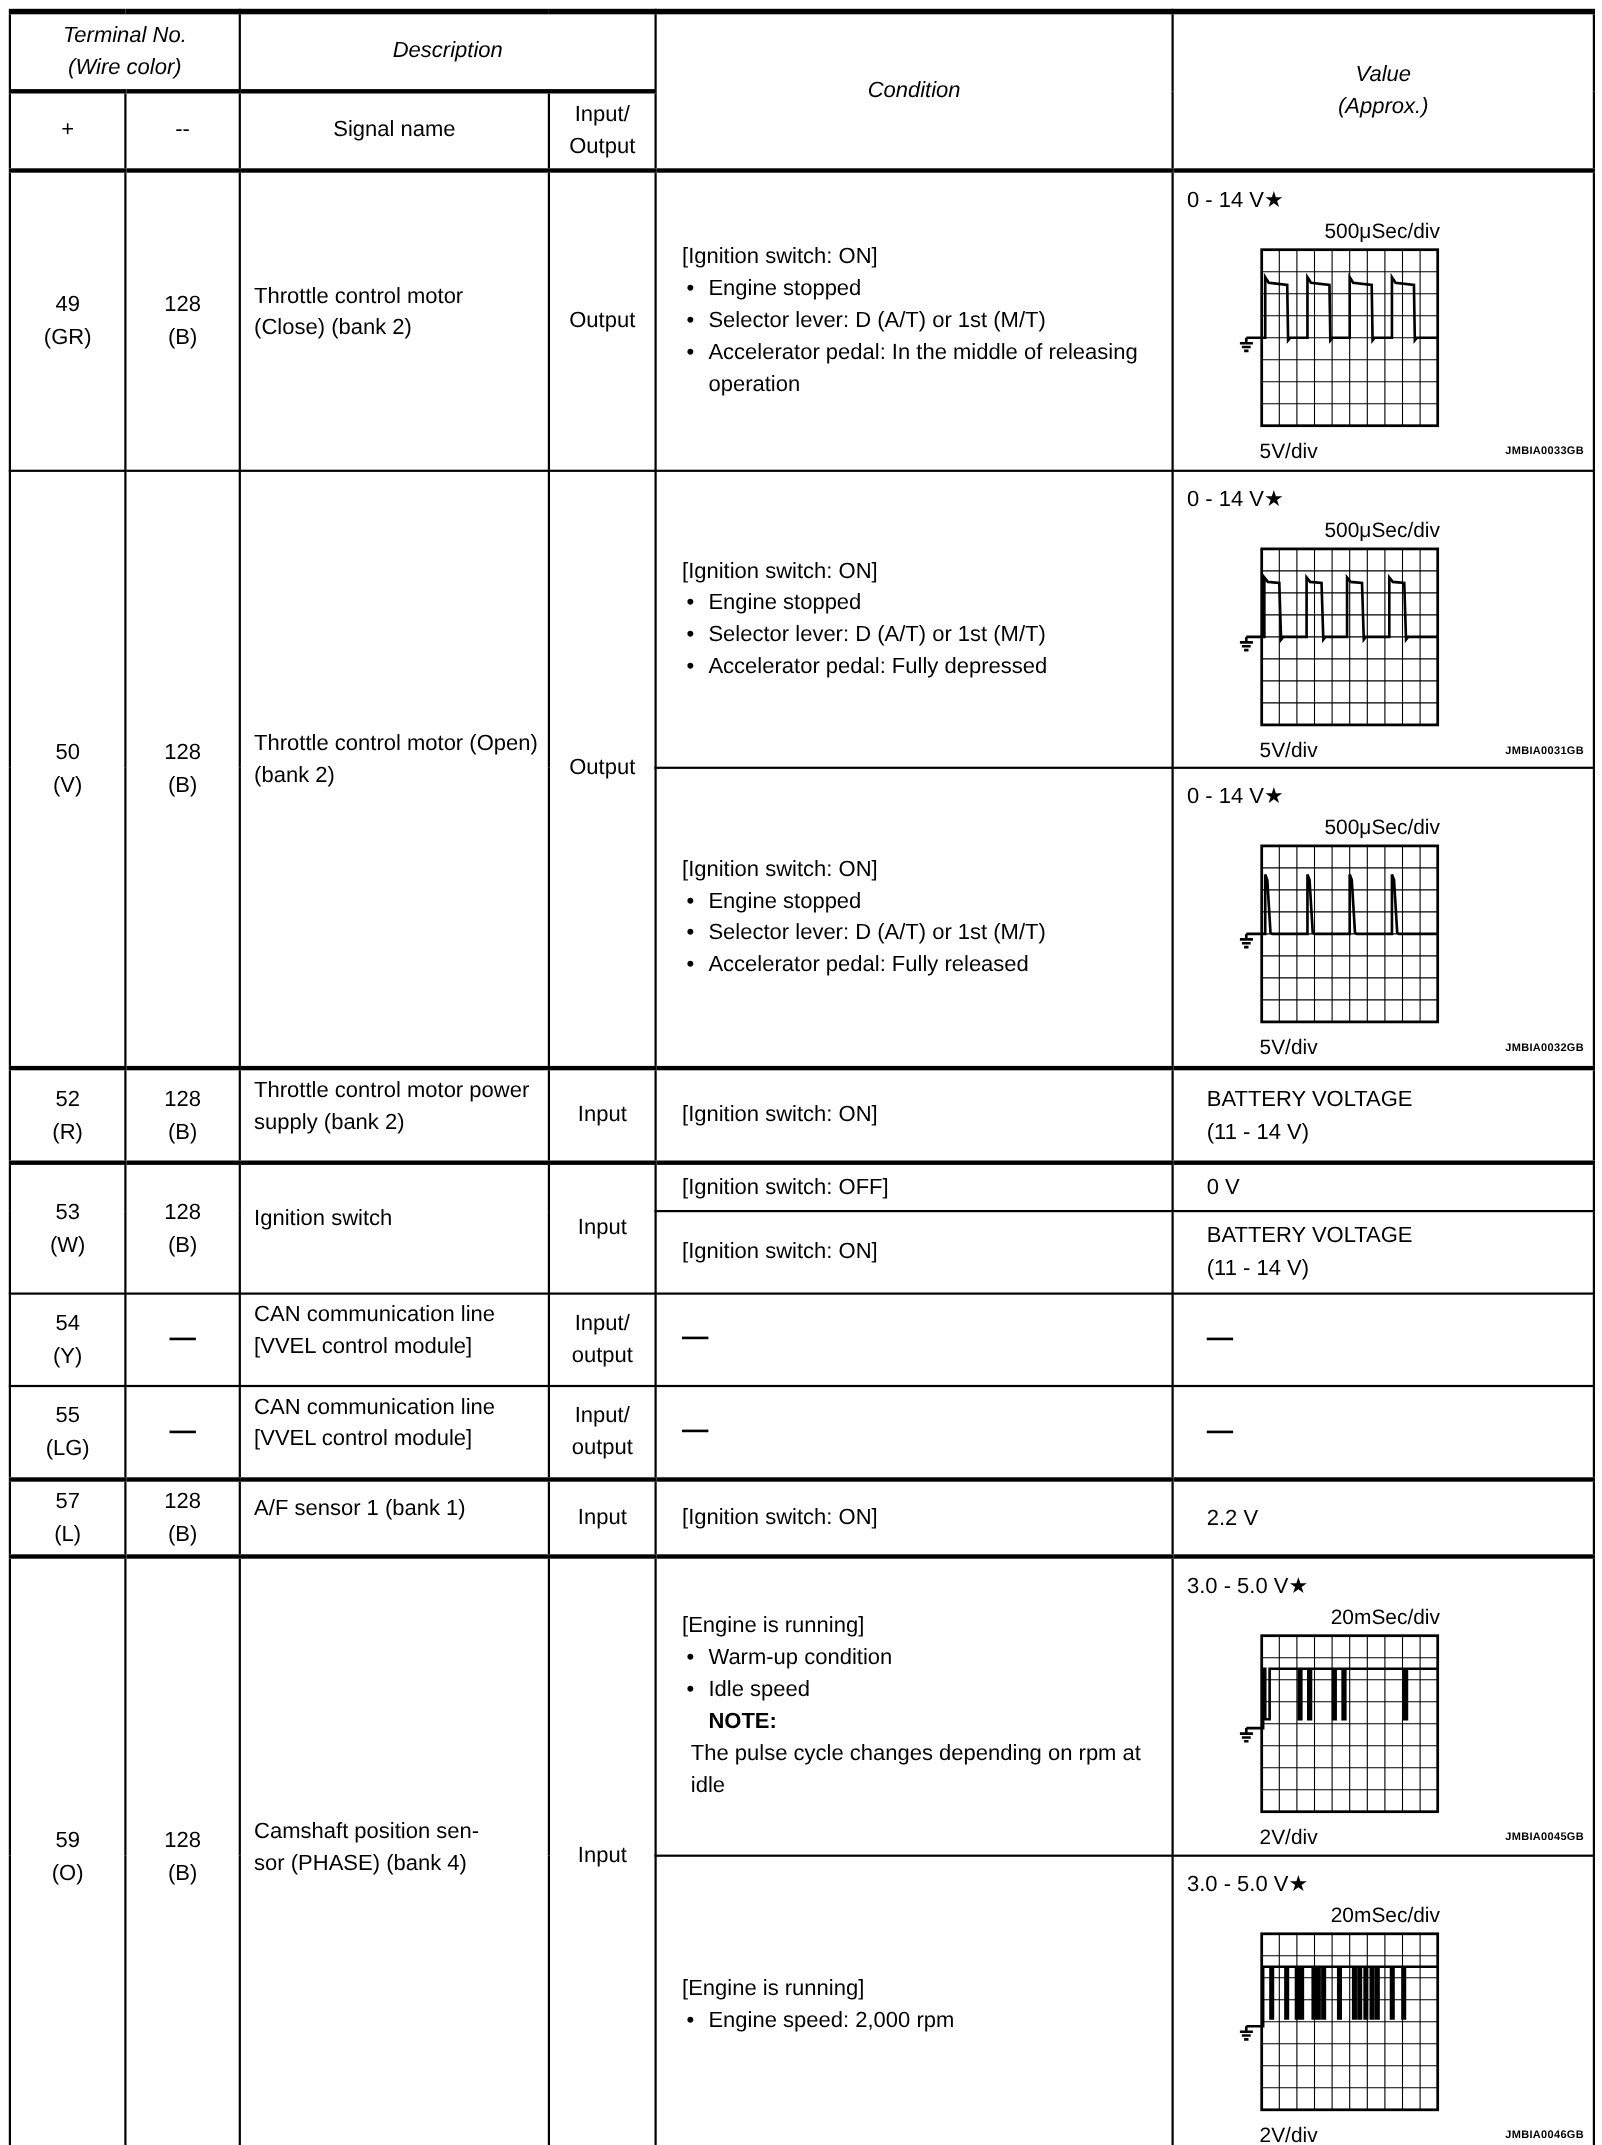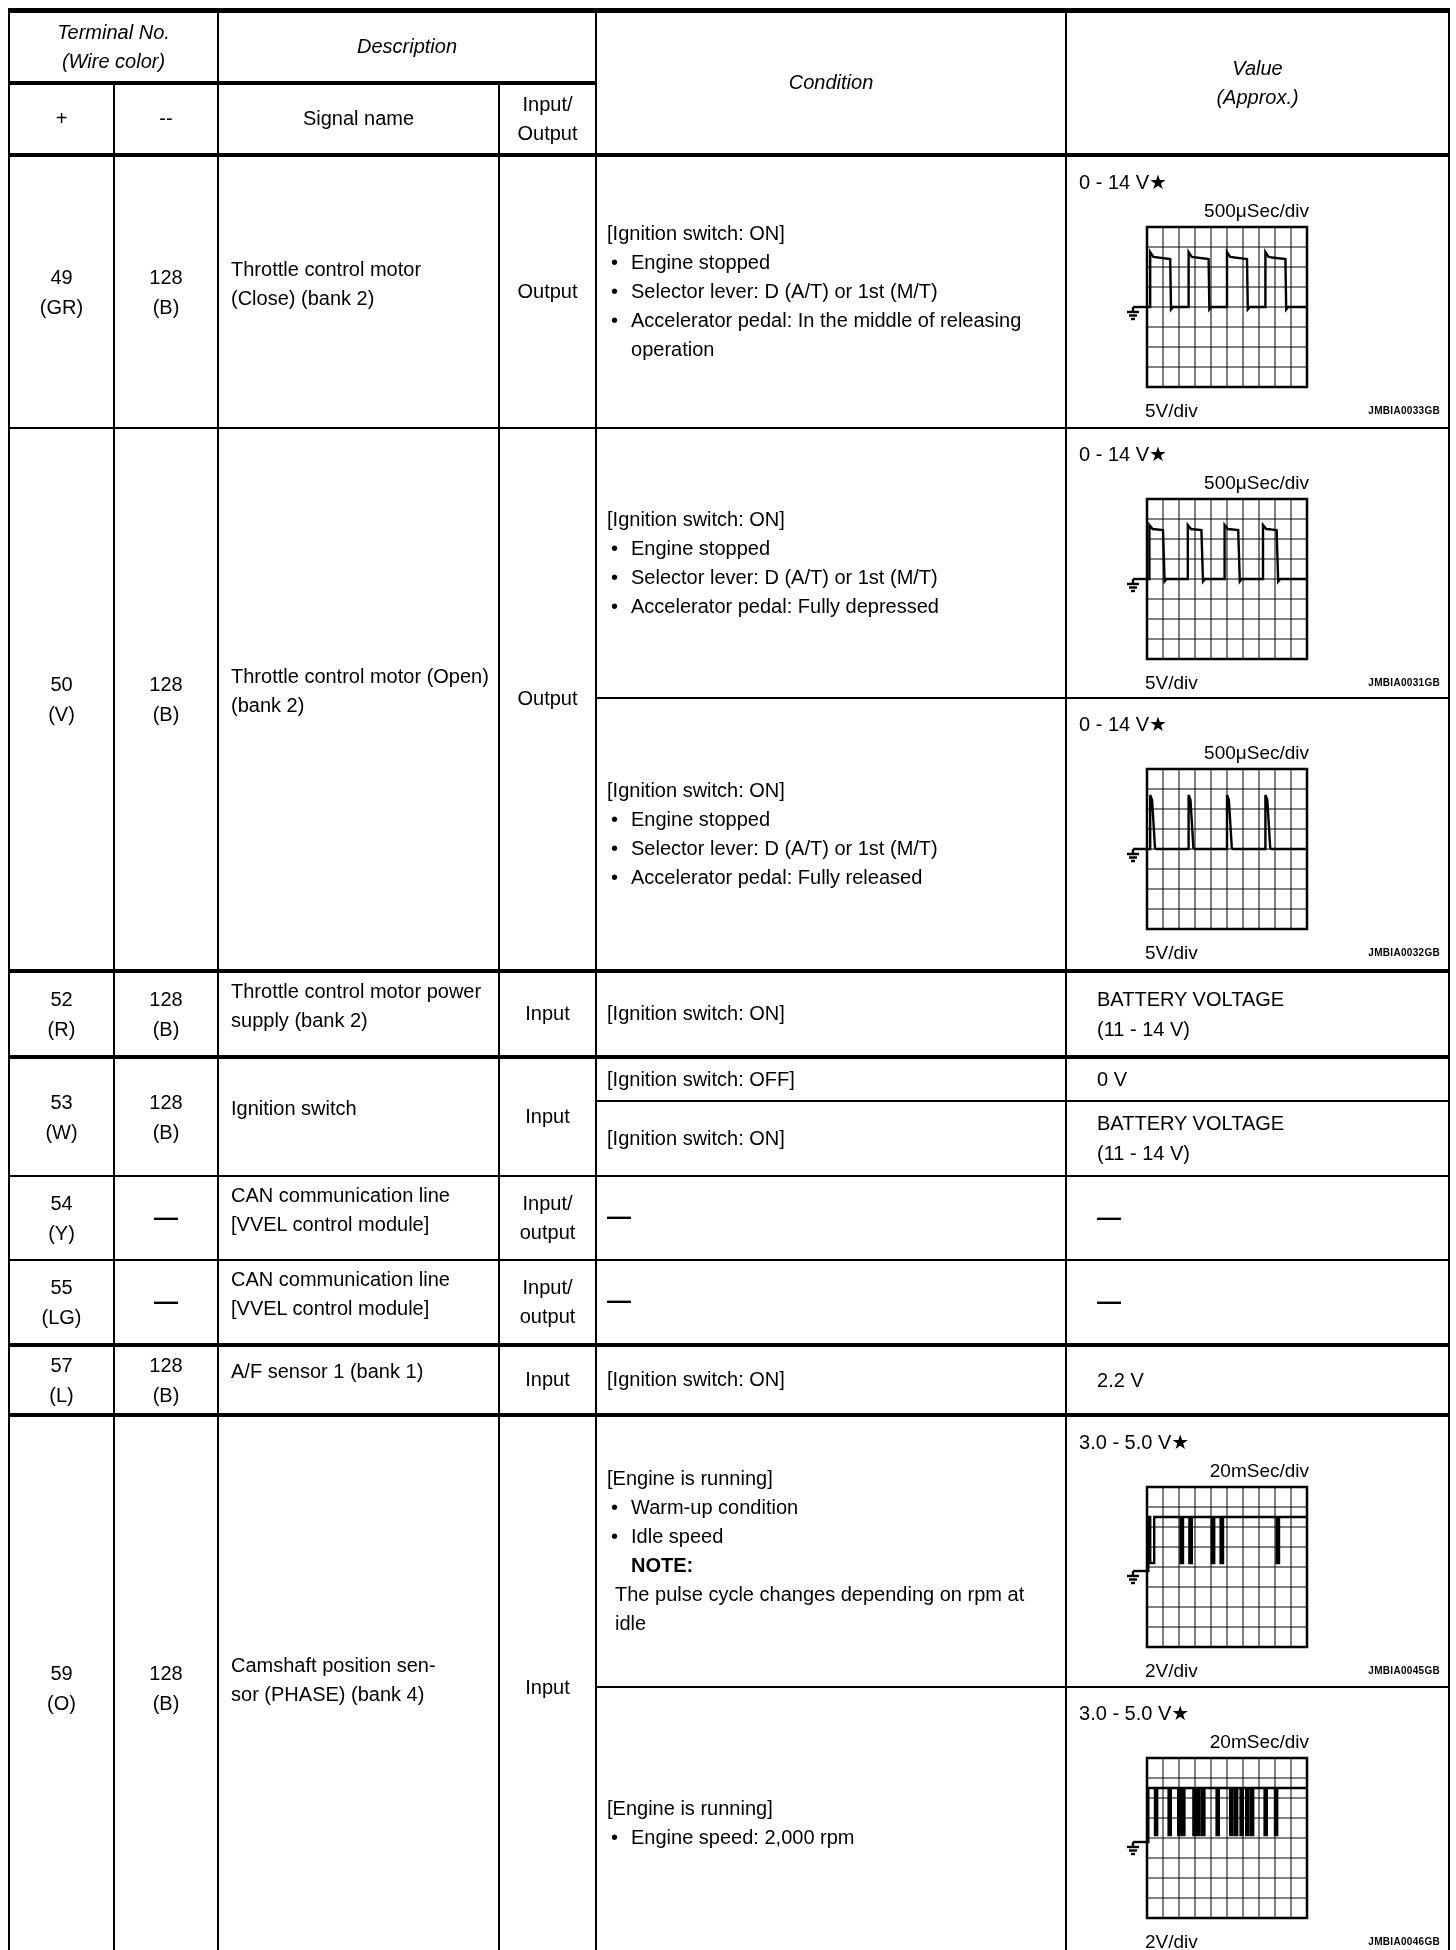--- a/index.html
+++ b/index.html
@@ -13,21 +13,21 @@
   tr.r49{height:273px;} tr.r50a{height:265px;} tr.r50b{height:273px;}
   tr.r52{height:74px;} tr.r53a{height:41px;} tr.r53b{height:75px;}
   tr.r54{height:72px;} tr.r55{height:73px;} tr.r57{height:70px;}
   tr.r59a{height:272px;} tr.r59b{height:275px;}
   .c{text-align:center;}
   .pre{white-space:pre-line;}
   th{line-height:29px;}
   td{line-height:29px;border-radius:22px;}
   .term{text-align:center;line-height:30px;}
   .sig{padding:4px 8px 20px 12px;}
-  .cond{padding:6px 10px 6px 10px;}
+  .cond{padding:6px 10px 6px 23px;}
   .vtxt{padding:4px 8px 4px 30px;line-height:30px;vertical-align:middle;}
   .vtop{vertical-align:top;}
   .intro{line-height:29px;}
   ul.bul{list-style:none;margin:0;padding:0;}
   ul.bul li{position:relative;padding-left:24px;line-height:29px;}
   ul.bul li::before{content:"\2022";position:absolute;left:4px;top:0;}
   .note-label{font-weight:bold;margin-left:24px;line-height:29px;}
   .note-text{margin-left:8px;line-height:29px;}
   .dash{display:inline-block;font-weight:bold;font-size:24px;line-height:24px;}
   

